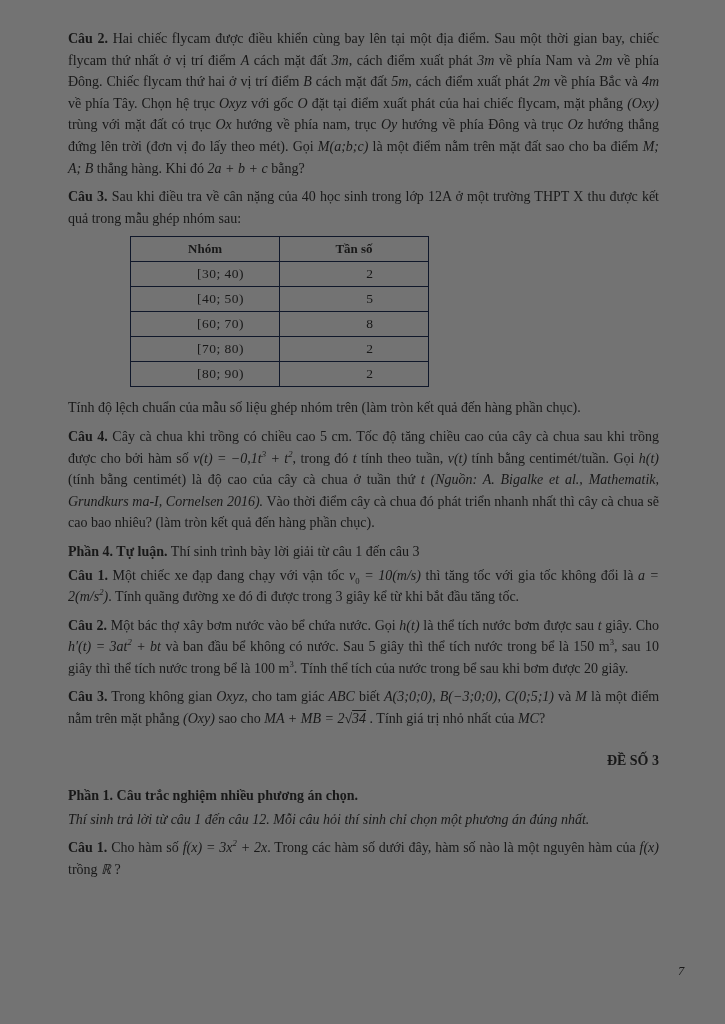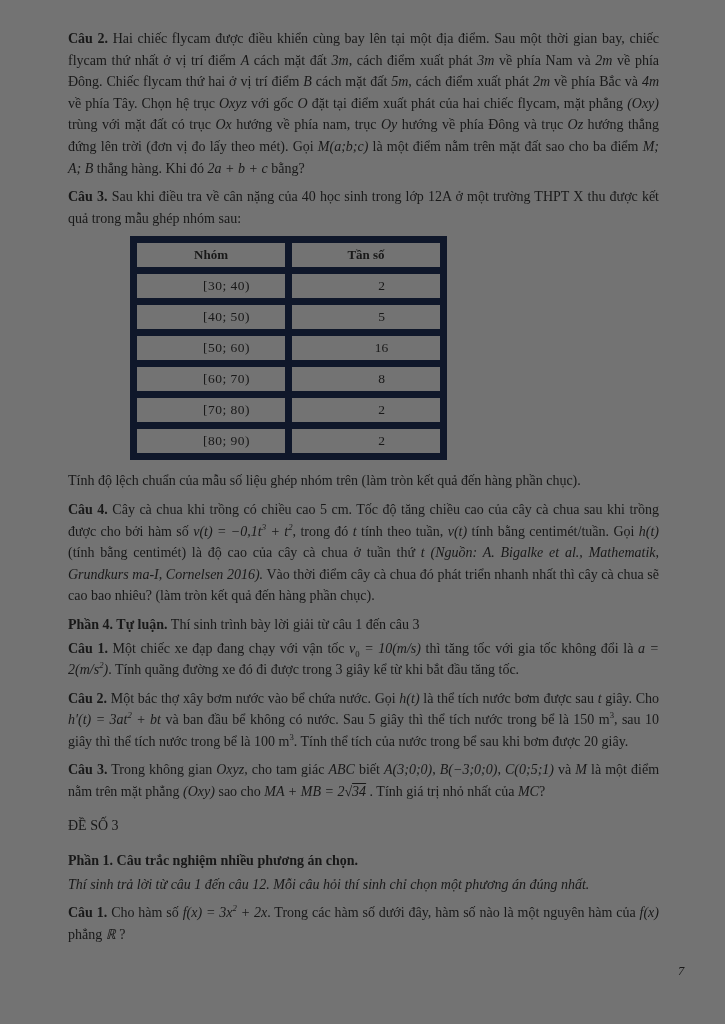--- a/index.html
+++ b/index.html
@@ -27,38 +27,38 @@
     width: 591px;
   }
   .para {
     font-size: 14px;
     line-height: 21.6px;
     margin: 0 0 7px 0;
     text-align: justify;
   }
   .para.tight { margin-bottom: 2px; }
   .para.heading-center {
-    text-align: left;
-    font-weight: normal;
-    margin: 12px 0 14px 0;
+    text-align: right;
+    font-weight: bold;
+    margin: 20px 0 14px 0;
   }
   .b   { font-weight: bold; }
   .i   { font-style: italic; }
   .m   { font-style: italic; }
   .sup { vertical-align: super; font-size: 0.62em; line-height: 0; }
   .sub { vertical-align: sub;   font-size: 0.62em; line-height: 0; }
   .ov  { text-decoration: overline; }
   table.freq-table {
     border-collapse: collapse;
     margin: 5px 0 10px 62px;
     font-size: 13.5px;
   }
   table.freq-table th,
   table.freq-table td {
-    border: 7px solid #0f172a;
+    border: 1px solid #0f172a;
     text-align: center;
     vertical-align: middle;
     padding: 2px 8px;
     height: 20px;
   }
   table.freq-table th {
     width: 101px;
     font-weight: bold;
     font-size: 13px;
   }
@@ -87,24 +87,20 @@
           </tr>
           <tr>
             <td class="grp">[30; 40)</td>
             <td>2</td>
           </tr>
           <tr>
             <td class="grp">[40; 50)</td>
             <td>5</td>
           </tr>
           <tr>
-            <td class="grp">[50; 60)</td>
-            <td>16</td>
-          </tr>
-          <tr>
             <td class="grp">[60; 70)</td>
             <td>8</td>
           </tr>
           <tr>
             <td class="grp">[70; 80)</td>
             <td>2</td>
           </tr>
           <tr>
             <td class="grp">[80; 90)</td>
             <td>2</td>
@@ -113,16 +109,16 @@
       </table>
       <div class="para"><span>Tính độ lệch chuẩn của mẫu số liệu ghép nhóm trên (làm tròn kết quả đến hàng phần chục).</span></div>
       <div class="para"><span class="b">Câu 4.</span><span> Cây cà chua khi trồng có chiều cao 5 cm. Tốc độ tăng chiều cao của cây cà chua sau khi trồng được cho bởi hàm số </span><span class="m">v(t) = −0,1t</span><span class="m sup">3</span><span class="m"> + t</span><span class="m sup">2</span><span>, trong đó </span><span class="m">t</span><span> tính theo tuần, </span><span class="m">v(t)</span><span> tính bằng centimét/tuần. Gọi </span><span class="m">h(t)</span><span> (tính bằng centimét) là độ cao của cây cà chua ở tuần thứ </span><span class="m">t</span><span class="i"> (Nguồn: A. Bigalke et al., Mathematik, Grundkurs ma-I, Cornelsen 2016).</span><span> Vào thời điểm cây cà chua đó phát triển nhanh nhất thì cây cà chua sẽ cao bao nhiêu? (làm tròn kết quả đến hàng phần chục).</span></div>
       <div class="para tight"><span class="b">Phần 4. Tự luận.</span><span> Thí sinh trình bày lời giải từ câu 1 đến câu 3</span></div>
       <div class="para"><span class="b">Câu 1.</span><span> Một chiếc xe đạp đang chạy với vận tốc </span><span class="m">v</span><span class="sub">0</span><span class="m"> = 10(m/s)</span><span> thì tăng tốc với gia tốc không đổi là </span><span class="m">a = 2(m/s</span><span class="m sup">2</span><span class="m">)</span><span>. Tính quãng đường xe đó đi được trong 3 giây kể từ khi bắt đầu tăng tốc.</span></div>
       <div class="para"><span class="b">Câu 2.</span><span> Một bác thợ xây bơm nước vào bể chứa nước. Gọi </span><span class="m">h(t)</span><span> là thể tích nước bơm được sau </span><span class="m">t</span><span> giây. Cho </span><span class="m">h′(t) = 3at</span><span class="m sup">2</span><span class="m"> + bt</span><span> và ban đầu bể không có nước. Sau 5 giây thì thể tích nước trong bể là 150 m</span><span class="sup">3</span><span>, sau 10 giây thì thể tích nước trong bể là 100 m</span><span class="sup">3</span><span>. Tính thể tích của nước trong bể sau khi bơm được 20 giây.</span></div>
       <div class="para"><span class="b">Câu 3.</span><span> Trong không gian </span><span class="m">Oxyz</span><span>, cho tam giác </span><span class="m">ABC</span><span> biết </span><span class="m">A(3;0;0)</span><span>, </span><span class="m">B(−3;0;0)</span><span>, </span><span class="m">C(0;5;1)</span><span> và </span><span class="m">M</span><span> là một điểm nằm trên mặt phẳng </span><span class="m">(Oxy)</span><span> sao cho </span><span class="m">MA + MB = 2√</span><span class="m ov">34</span><span> . Tính giá trị nhỏ nhất của </span><span class="m">MC</span><span>?</span></div>
       <div class="para heading-center"><span>ĐỀ SỐ 3</span></div>
       <div class="para tight"><span class="b">Phần 1. Câu trắc nghiệm nhiều phương án chọn.</span></div>
       <div class="para"><span class="i">Thí sinh trả lời từ câu 1 đến câu 12. Mỗi câu hỏi thí sinh chỉ chọn một phương án đúng nhất.</span></div>
-      <div class="para"><span class="b">Câu 1.</span><span> Cho hàm số </span><span class="m">f(x) = 3x</span><span class="m sup">2</span><span class="m"> + 2x</span><span>. Trong các hàm số dưới đây, hàm số nào là một nguyên hàm của </span><span class="m">f(x)</span><span> phẳng </span><span class="m">ℝ</span><span> ?</span></div>
+      <div class="para"><span class="b">Câu 1.</span><span> Cho hàm số </span><span class="m">f(x) = 3x</span><span class="m sup">2</span><span class="m"> + 2x</span><span>. Trong các hàm số dưới đây, hàm số nào là một nguyên hàm của </span><span class="m">f(x)</span><span> trồng </span><span class="m">ℝ</span><span> ?</span></div>
     </div>
   <div class="page-number">7</div>
 </div>
 
 </body></html>

